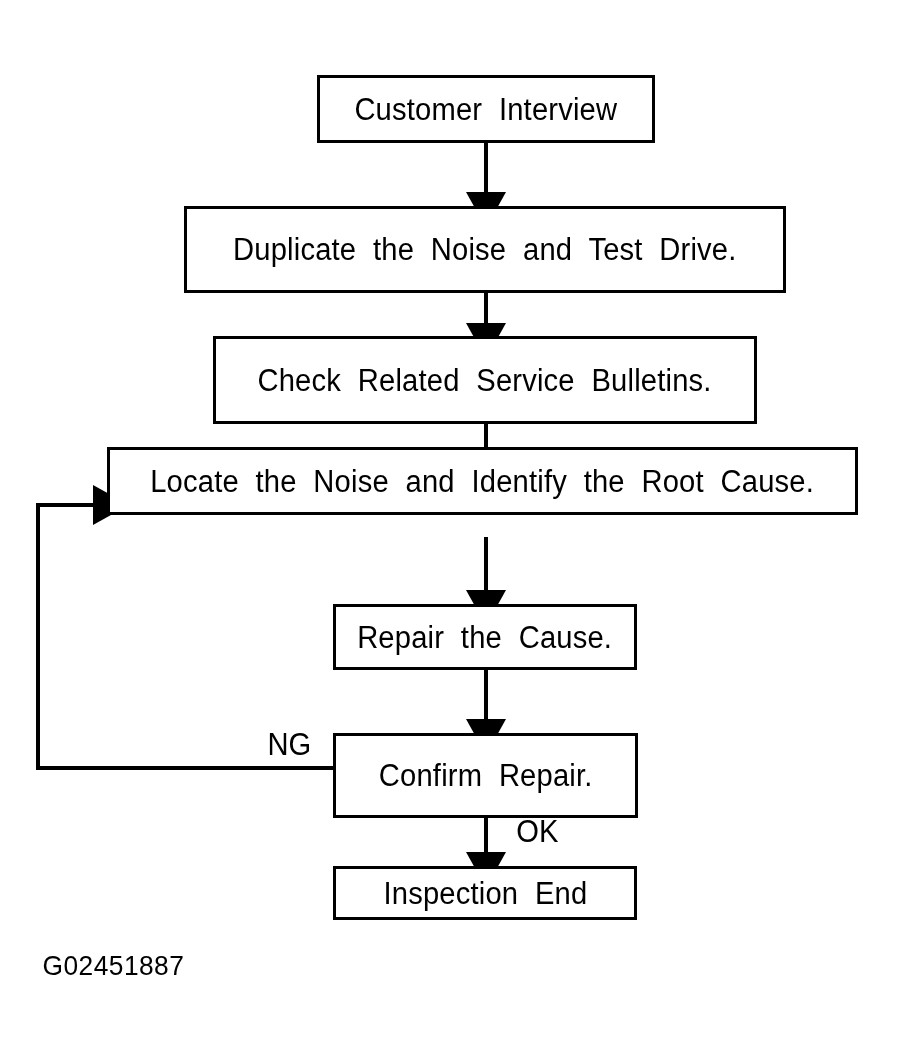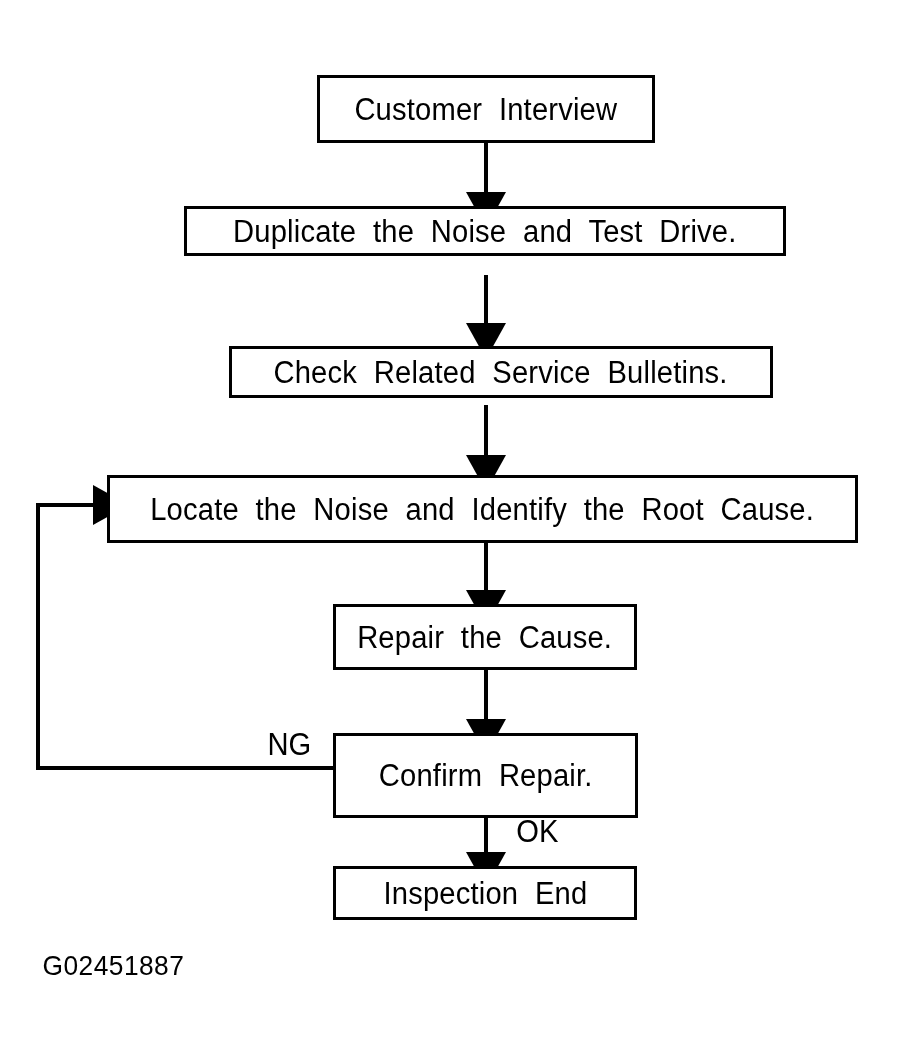--- a/index.html
+++ b/index.html
@@ -93,29 +93,29 @@
 
     <line x1="486" y1="802" x2="486" y2="858" stroke="#000000" stroke-width="4" marker-end="url(#ah)"></line>
 
     <path d="M 333 768 L 38 768 L 38 505 L 99 505" fill="none" stroke="#000000" stroke-width="4" marker-end="url(#ahr)"></path>
   </svg>
 
   <div class="flow-box" style="left:317px; top:75px; width:338px; height:68px;">
     <span class="flow-box-label">Customer Interview</span>
   </div>
 
-  <div class="flow-box" style="left:184px; top:206px; width:602px; height:50px;">
+  <div class="flow-box" style="left:184px; top:206px; width:602px; height:87px;">
     <span class="flow-box-label">Duplicate the Noise and Test Drive.</span>
   </div>
 
-  <div class="flow-box" style="left:213px; top:346px; width:544px; height:52px;margin-left:16px;">
+  <div class="flow-box" style="left:213px; top:336px; width:544px; height:88px;">
     <span class="flow-box-label">Check Related Service Bulletins.</span>
   </div>
 
-  <div class="flow-box" style="left:107px; top:475px; width:751px; height:68px;">
+  <div class="flow-box" style="left:107px; top:447px; width:751px; height:68px;">
     <span class="flow-box-label">Locate the Noise and Identify the Root Cause.</span>
   </div>
 
   <div class="flow-box" style="left:333px; top:604px; width:304px; height:66px;justify-content:center;">
     <span class="flow-box-label">Repair the Cause.</span>
   </div>
 
   <div class="flow-box" style="left:333px; top:733px; width:305px; height:85px;">
     <span class="flow-box-label">Confirm Repair.</span>
   </div>

